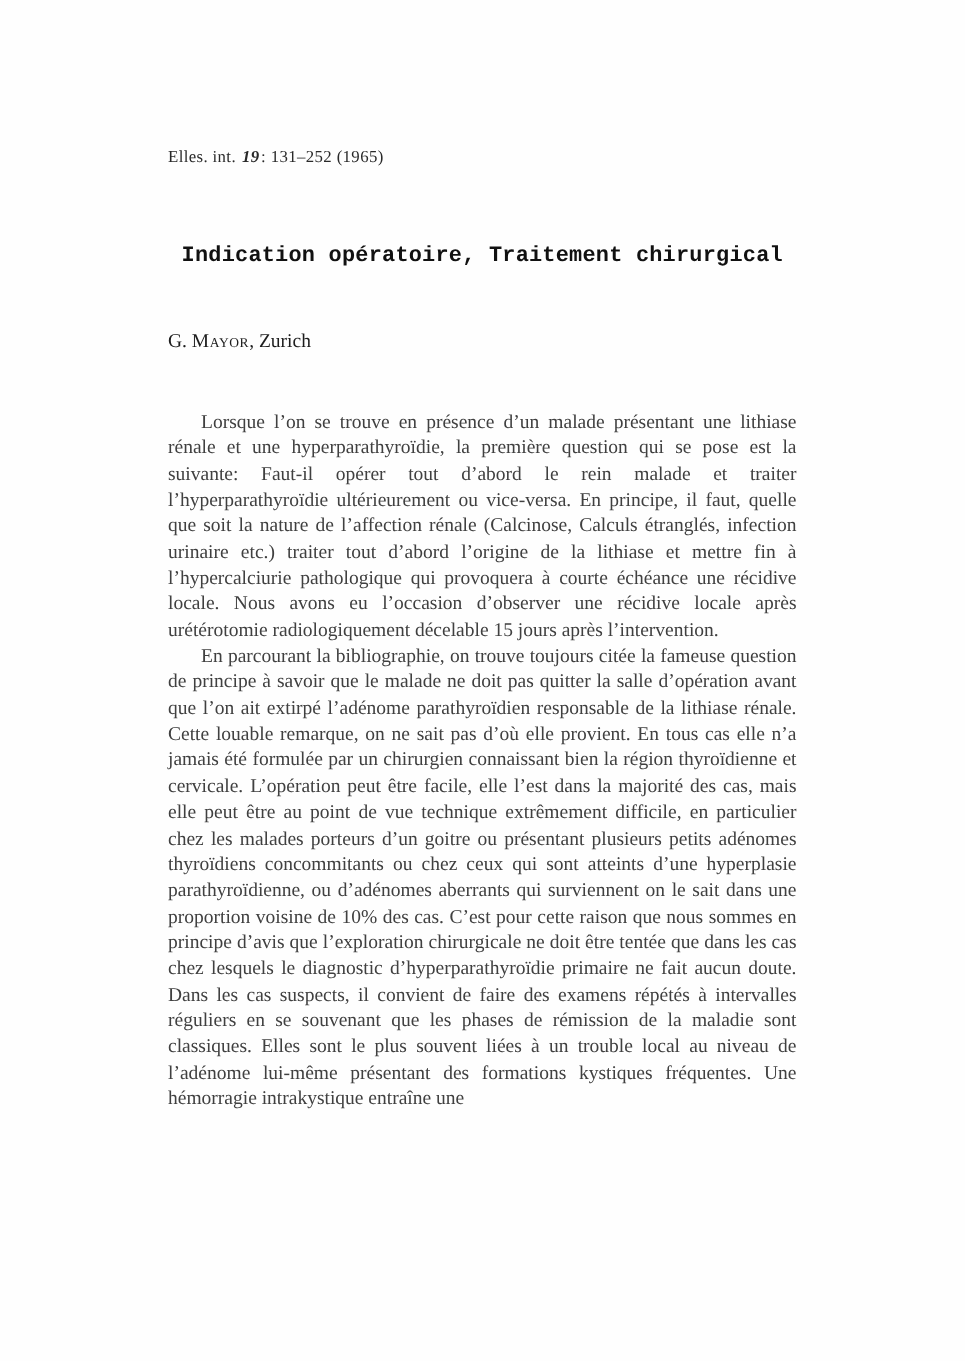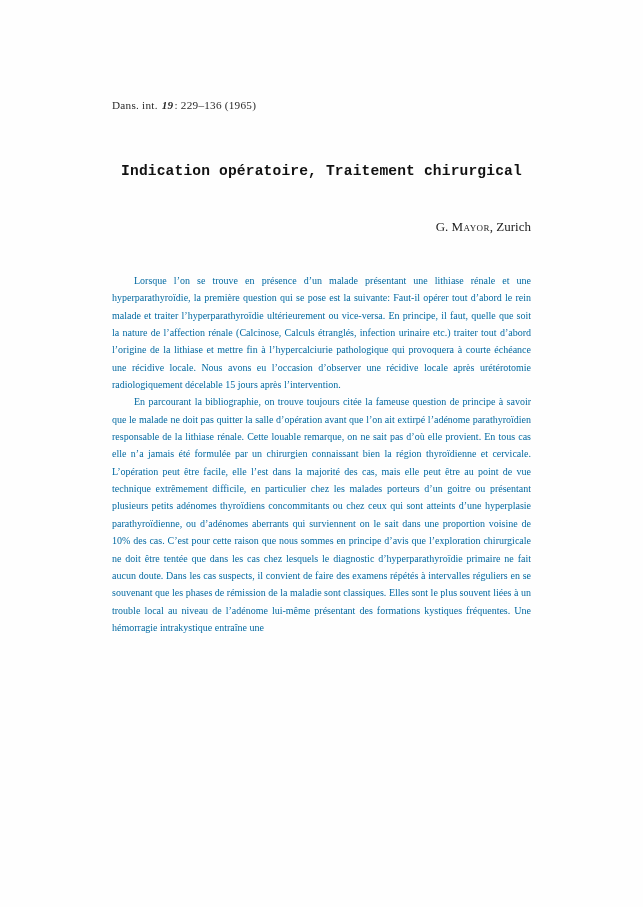--- a/index.html
+++ b/index.html
@@ -57,57 +57,57 @@
     letter-spacing: 0.15px;
     color: #111111;
   }
 
   
   .author-block {
     position: absolute;
     left: 112px;
     top: 219px;
     width: 419px;
-    text-align: right;
+    text-align: left;
     font-size: 13px;
     color: #1d1d1d;
   }
   .author-block .surname {
     font-variant: small-caps;
     letter-spacing: 0.4px;
   }
 
   
   .body-column {
     position: absolute;
     left: 112px;
     top: 272px;
     width: 419px;
   }
   .body-column p {
     margin: 0;
     text-align: justify;
     text-justify: inter-word;
-    font-size: 10px;
+    font-size: 13px;
     line-height: 17.35px;
     text-indent: 22px;
-    color: #0369a1;
+    color: #404040;
     hyphens: manual;
     -webkit-hyphens: manual;
   }
 </style>
 </head>
 <body>
 
 <div class="page">
 
   <div class="journal-line">
-    <span>Dans. int.</span>
+    <span>Elles. int.</span>
     <span class="vol">19</span><span>:</span>
-    <span>229–136</span>
+    <span>131–252</span>
     <span>(1965)</span>
   </div>
 
   <div class="title-block">
     <div class="title-line">Indication opératoire, Traitement chirurgical</div>
   </div>
 
   <div class="author-block">
     <span>G.</span>
     <span class="surname">Mayor</span><span>,</span>

